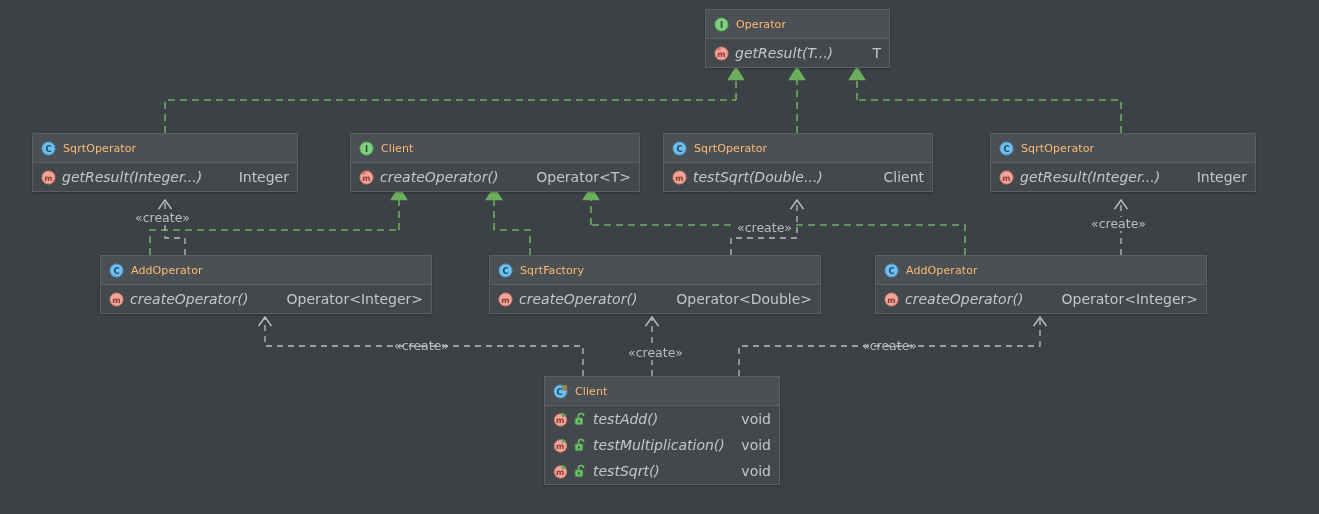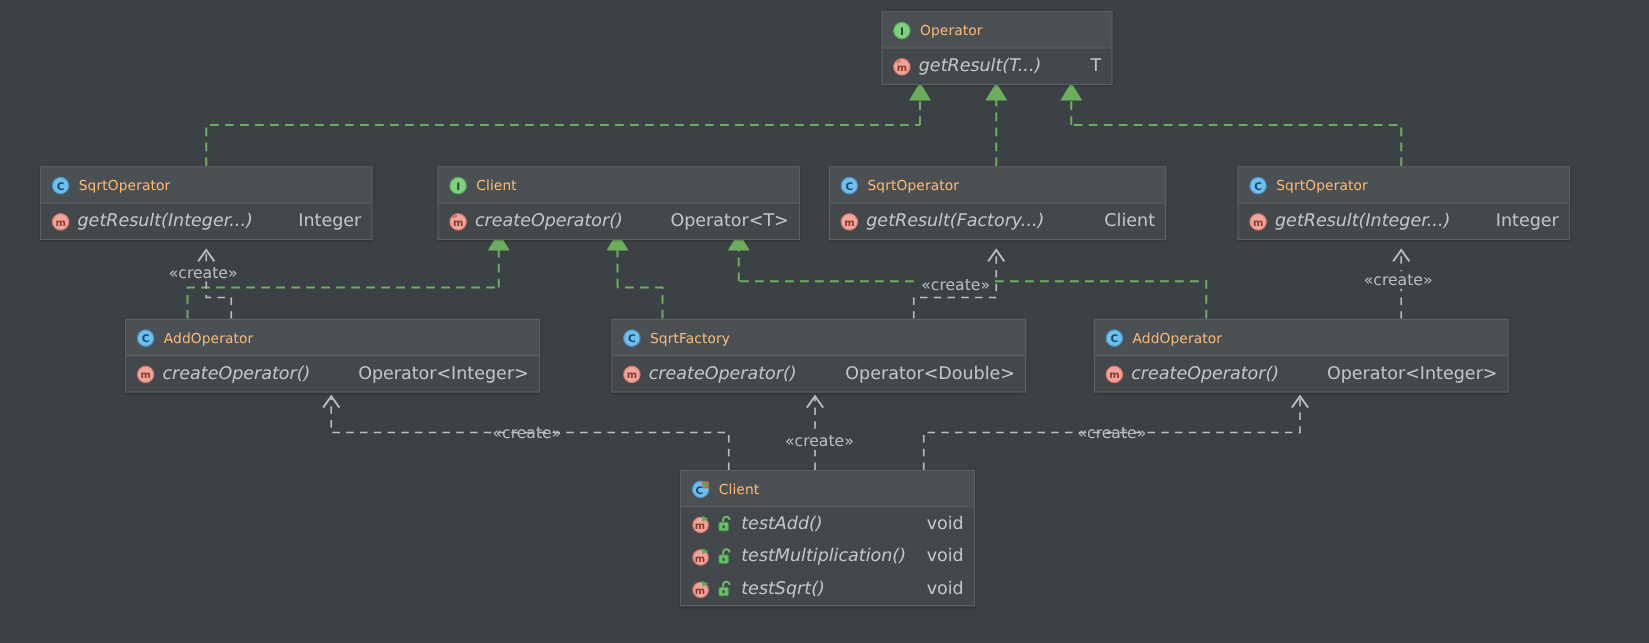--- a/index.html
+++ b/index.html
@@ -209,21 +209,21 @@
       </span>
       <span class="title">SqrtOperator</span>
     </div>
     <div class="member">
       <span class="ic">
         <svg width="15" height="15" viewBox="0 0 16 16">
           <circle cx="8" cy="8" r="7" fill="#f2a49a" stroke="#d4776a" stroke-width="1"></circle>
           <text x="8" y="11.4" font-size="8.5" font-weight="bold" fill="#8a3b30" text-anchor="middle" font-family="DejaVu Sans, sans-serif">m</text>
         </svg>
       </span>
-      <span class="mname">getResult(Factory...)</span>
+      <span class="mname">testSqrt(Double...)</span>
       <span class="mtype">Client</span>
     </div>
   </div>
 
   <div class="node" style="left:990px;top:133px;width:266px;">
     <div class="hdr">
       <span class="ic">
         <svg width="15" height="15" viewBox="0 0 16 16">
           <circle cx="8" cy="8" r="7" fill="#6fc0ef" stroke="#4a93c4" stroke-width="1"></circle>
           <text x="8" y="11.5" font-size="9" font-weight="bold" fill="#174963" text-anchor="middle" font-family="DejaVu Sans, sans-serif">C</text>

